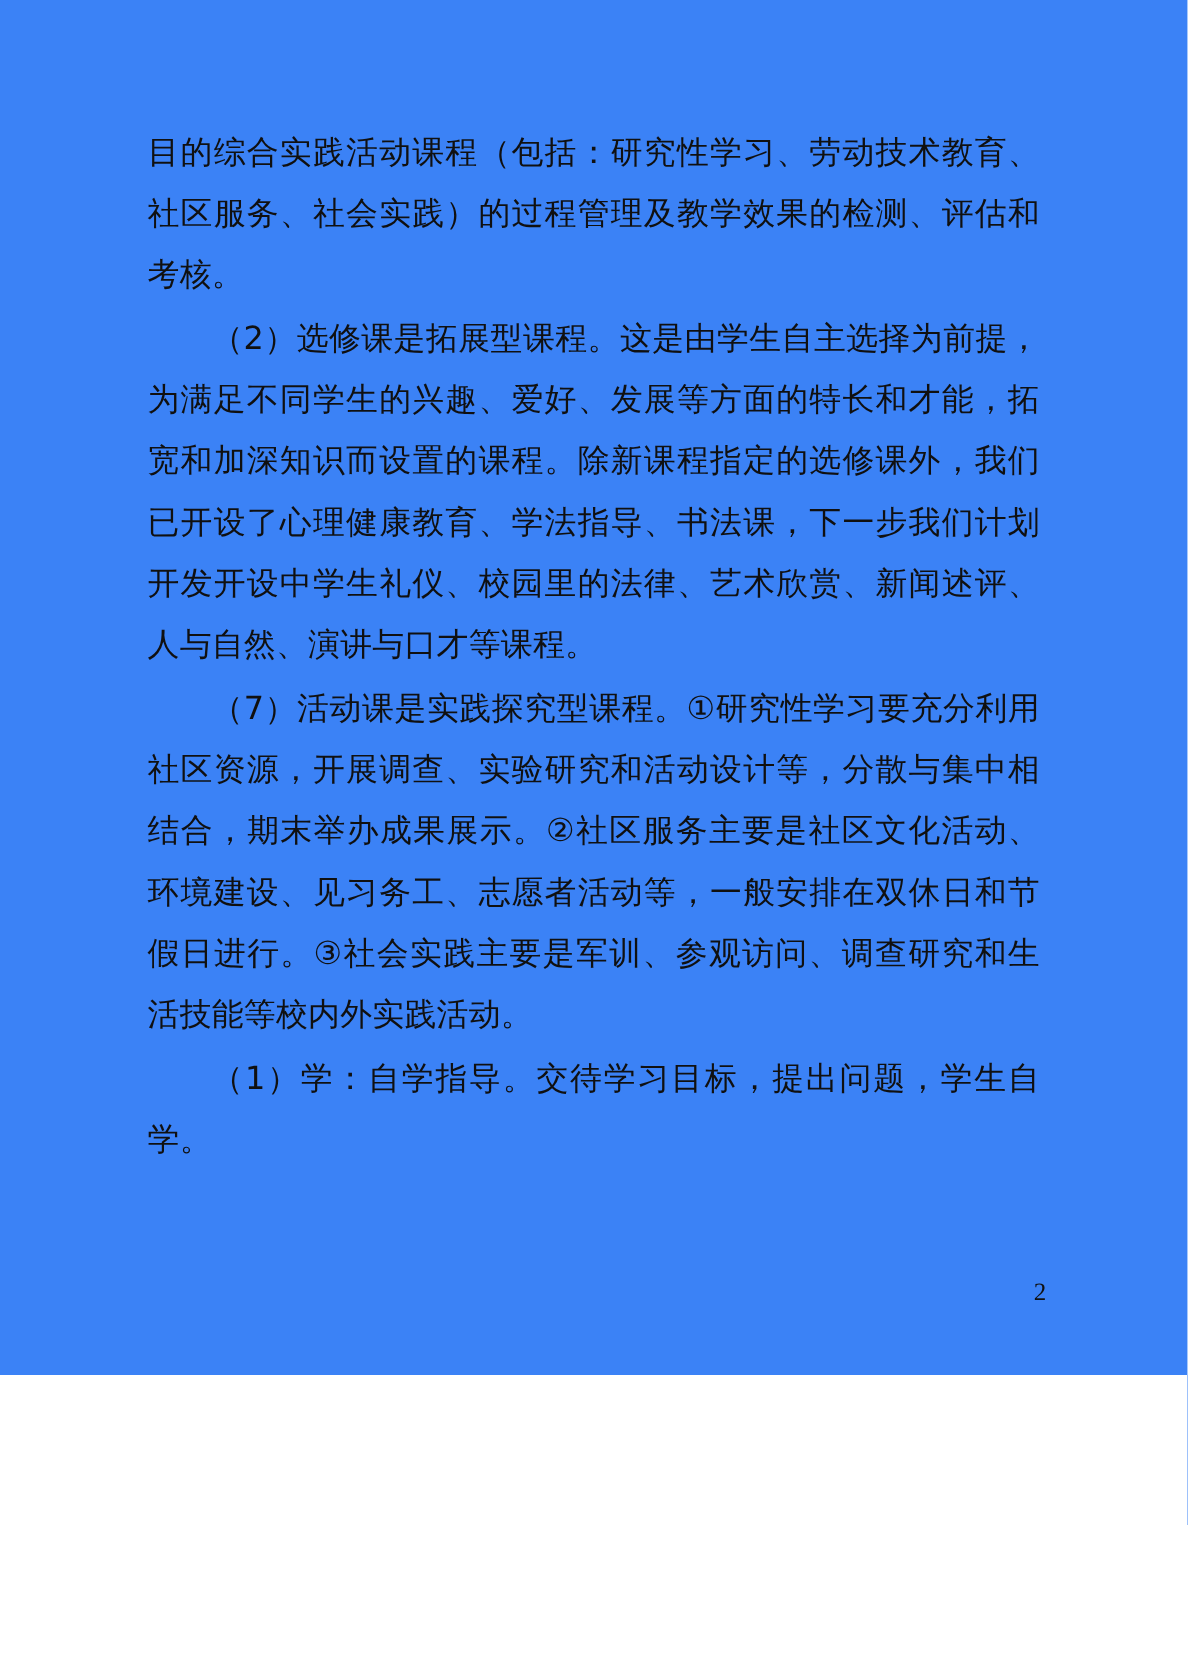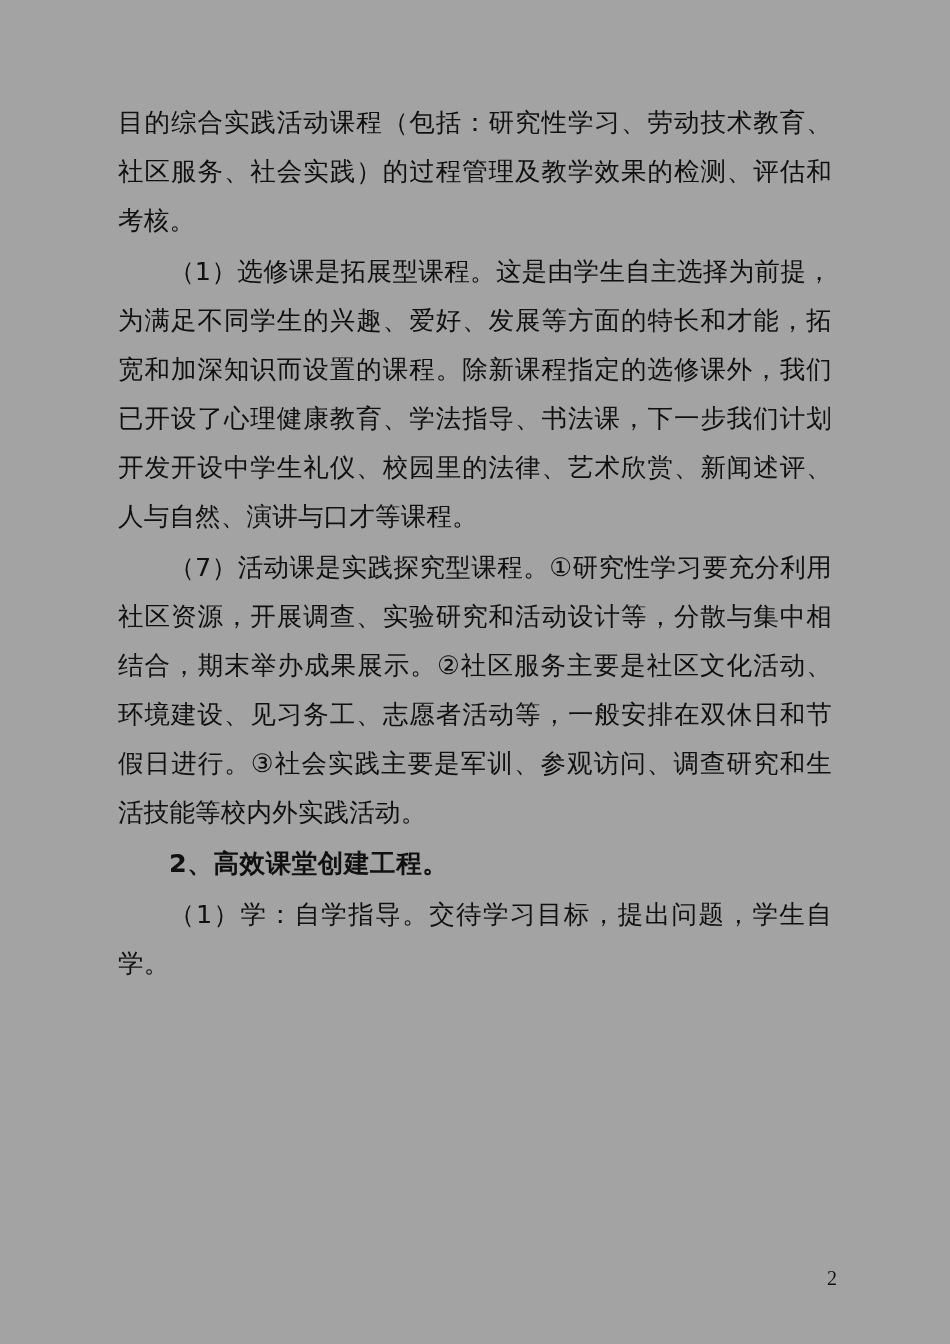--- a/index.html
+++ b/index.html
@@ -3,22 +3,22 @@
 <meta charset="utf-8">
 <style>
   html, body {
     margin: 0;
     padding: 0;
     background: #ffffff;
   }
   .page {
     position: relative;
     width: 950px;
-    height: 1344px;
-    background: #a3a3a3;
+    height: 1100px;
+    background: #3b82f6;
     margin: 0 auto;
     overflow: hidden;
     font-family: "DejaVu Sans", "Liberation Sans", sans-serif;
   }
   .content {
     position: absolute;
     left: 118px;
     top: 98px;
     width: 714px;
   }
@@ -48,20 +48,19 @@
     color: #111111;
     font-family: "Liberation Serif", serif;
   }
 </style>
 </head>
 <body>
 
 <div class="page">
   <div class="content">
     <p class="flow">目的综合实践活动课程（包括：研究性学习、劳动技术教育、社区服务、社会实践）的过程管理及教学效果的检测、评估和考核。</p>
-    <p class="indent">（1）选修课是拓展型课程。这是由学生自主选择为前提，为满足不同学生的兴趣、爱好、发展等方面的特长和才能，拓宽和加深知识而设置的课程。除新课程指定的选修课外，我们已开设了心理健康教育、学法指导、书法课，下一步我们计划开发开设中学生礼仪、校园里的法律、艺术欣赏、新闻述评、人与自然、演讲与口才等课程。</p>
+    <p class="indent">（2）选修课是拓展型课程。这是由学生自主选择为前提，为满足不同学生的兴趣、爱好、发展等方面的特长和才能，拓宽和加深知识而设置的课程。除新课程指定的选修课外，我们已开设了心理健康教育、学法指导、书法课，下一步我们计划开发开设中学生礼仪、校园里的法律、艺术欣赏、新闻述评、人与自然、演讲与口才等课程。</p>
     <p class="indent">（7）活动课是实践探究型课程。①研究性学习要充分利用社区资源，开展调查、实验研究和活动设计等，分散与集中相结合，期末举办成果展示。②社区服务主要是社区文化活动、环境建设、见习务工、志愿者活动等，一般安排在双休日和节假日进行。③社会实践主要是军训、参观访问、调查研究和生活技能等校内外实践活动。</p>
-    <p class="heading">2、高效课堂创建工程。</p>
     <p class="indent">（1）学：自学指导。交待学习目标，提出问题，学生自学。</p>
 
   </div>
   <div class="page-number">2</div>
 </div>
 
 </body></html>

